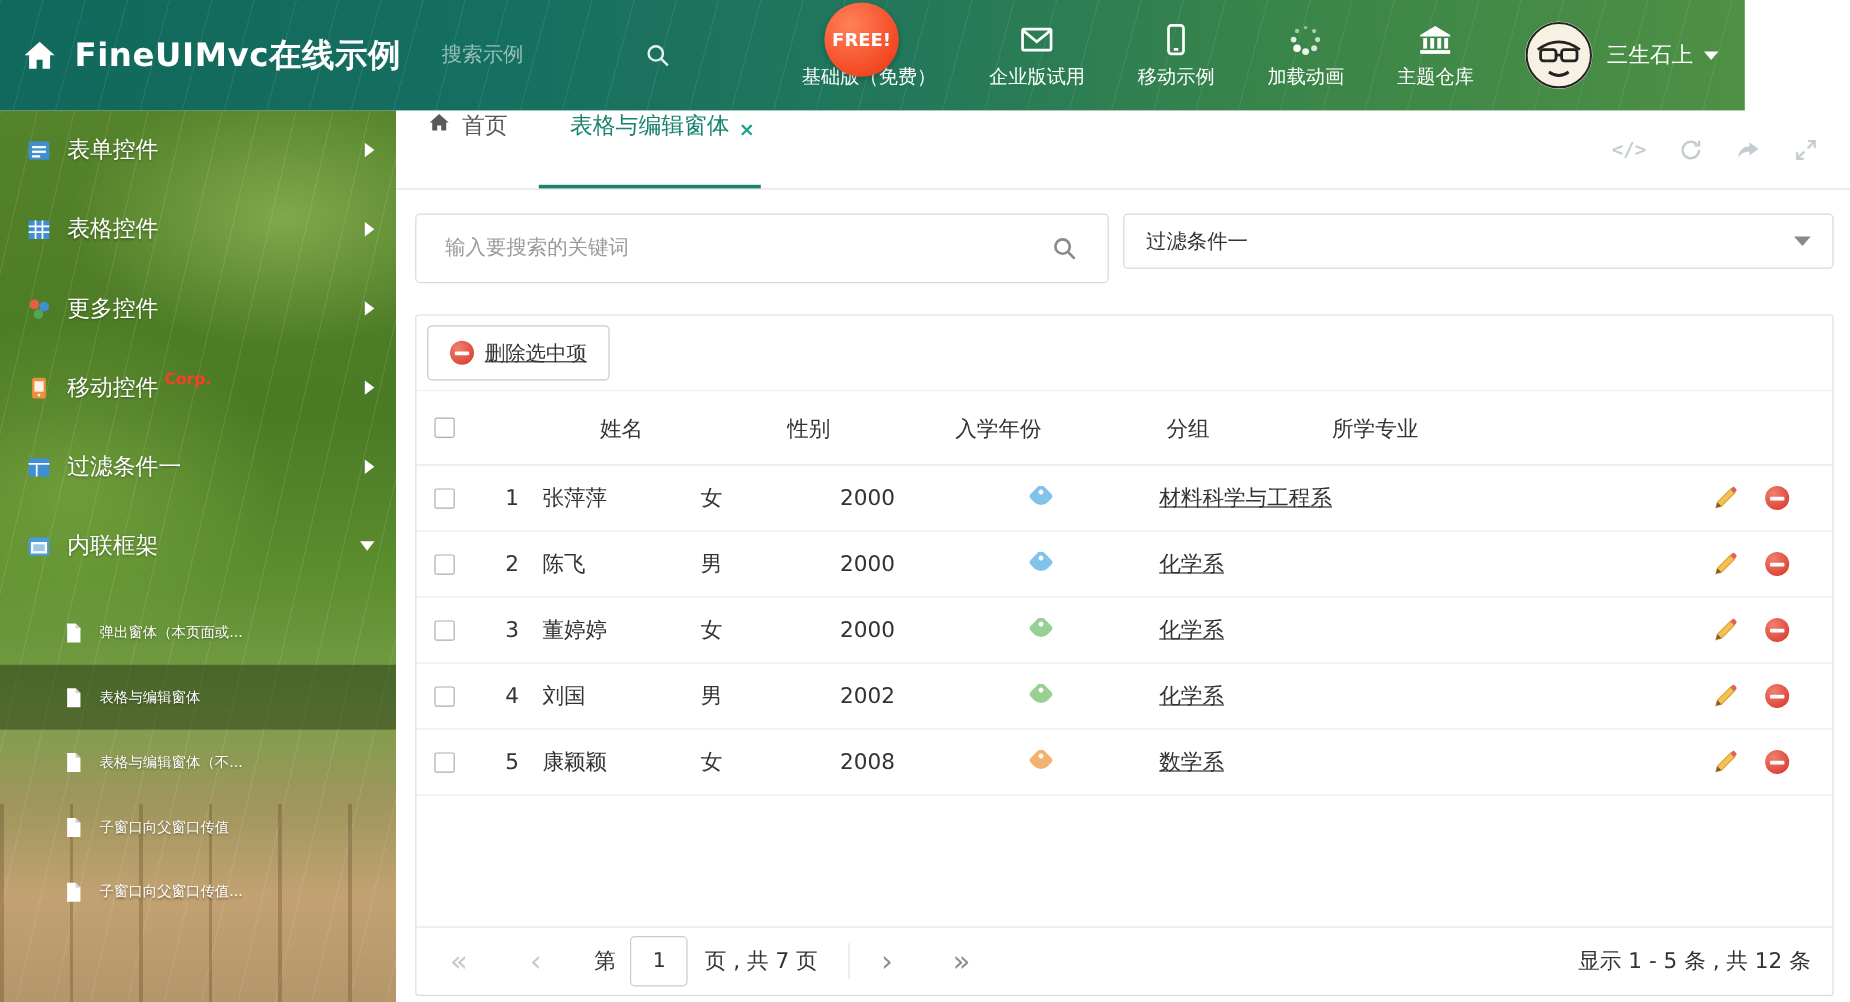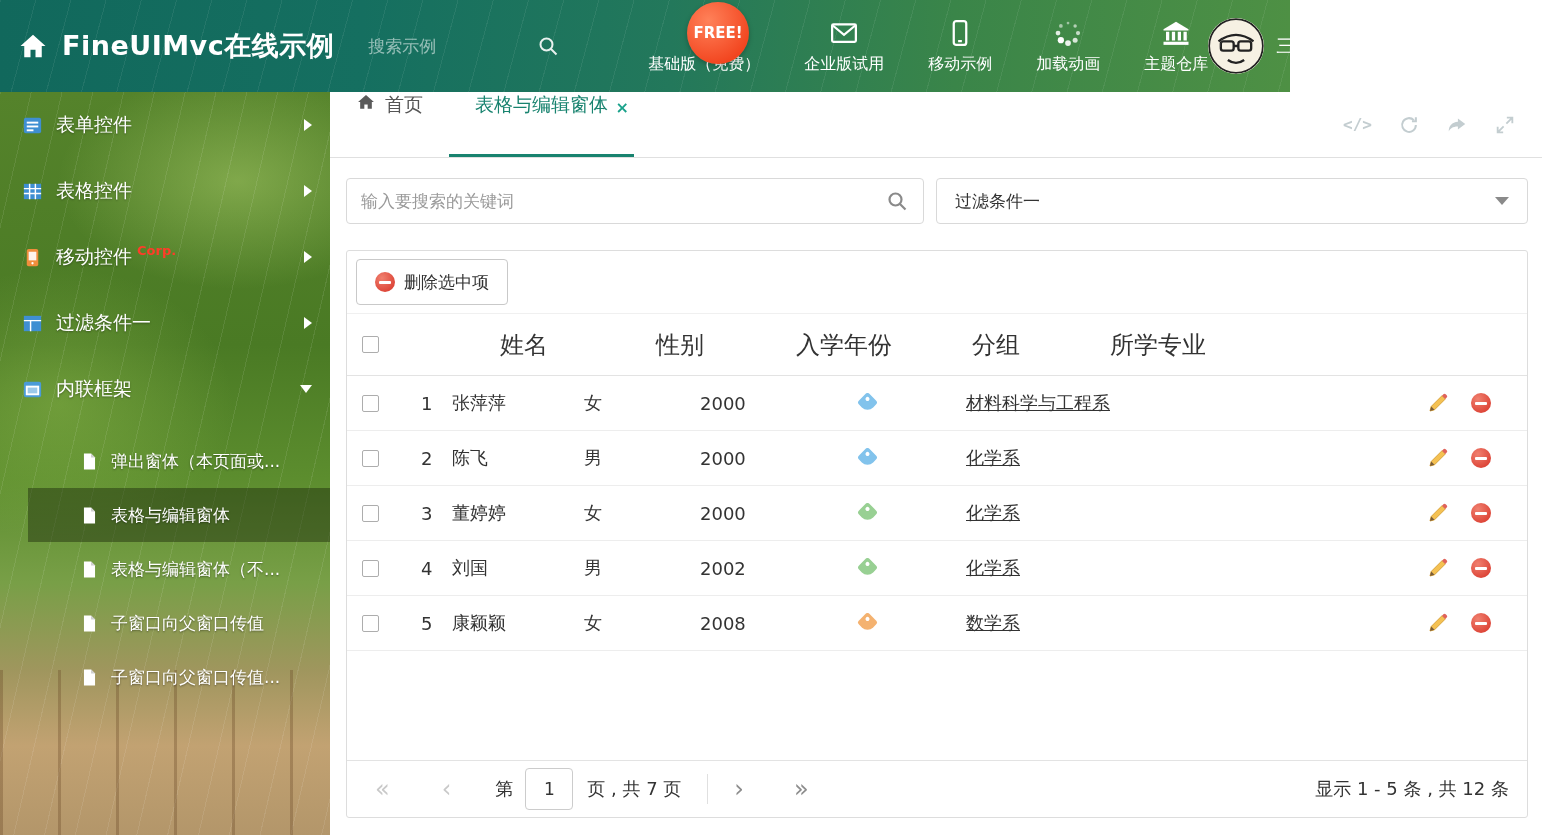--- a/index.html
+++ b/index.html
@@ -1,20 +1,20 @@
 <!DOCTYPE html>
 <html><head>
 <meta charset="utf-8">
 <style>
   *{margin:0;padding:0;box-sizing:border-box;}
   html,body{width:1542px;height:835px;overflow:hidden;}
   body{font-family:"DejaVu Sans","Liberation Sans",sans-serif;background:#fff;color:#333;position:relative;}
 
   
-  .topbar{position:absolute;top:0;left:0;width:1290px;height:92px;
+  .topbar{position:absolute;top:0;left:0;width:1454px;height:92px;
     background:linear-gradient(90deg,#11685c 0%,#156f60 28%,#23785b 52%,#3a8549 74%,#4e9044 100%);
     display:flex;align-items:center;color:#fff;z-index:5;}
   .topbar::after{content:"";position:absolute;inset:0;pointer-events:none;
     background:repeating-linear-gradient(105deg,rgba(255,255,255,.07) 0 1px,transparent 1px 34px);}
   .home-ico{margin-left:18px;display:flex;}
   .brand{font-size:27px;font-weight:bold;margin-left:14px;letter-spacing:.5px;white-space:nowrap;}
   .hsearch{margin-left:34px;display:flex;align-items:center;width:212px;}
   .hsearch input{background:transparent;border:none;outline:none;color:rgba(255,255,255,.9);font-size:17px;width:140px;font-family:inherit;}
   .hsearch input::placeholder{color:rgba(255,255,255,.55);}
   .hsearch .mag{margin-left:28px;display:flex;}
@@ -41,54 +41,54 @@
     background:repeating-linear-gradient(103deg,rgba(255,255,255,.09) 0 1px,transparent 1px 30px);}
   .wood{position:absolute;left:0;right:0;bottom:0;height:165px;pointer-events:none;
     background:repeating-linear-gradient(90deg,rgba(96,62,30,.30) 0 3px,transparent 3px 58px);}
   .nav-item{position:relative;display:flex;align-items:center;height:66px;padding:0 18px 0 20px;
     color:#fff;font-size:19px;cursor:pointer;text-shadow:0 1px 2px rgba(0,0,0,.35);z-index:2;}
   .nav-item .nico{width:24px;height:24px;margin-right:12px;display:flex;align-items:center;justify-content:center;}
   .corp{color:#ff3c28;font-size:13px;margin-left:5px;position:relative;top:-7px;text-shadow:none;font-weight:bold;}
   .tri-right{width:0;height:0;border-top:6px solid transparent;border-bottom:6px solid transparent;border-left:8px solid #fff;margin-left:auto;}
   .tri-down{width:0;height:0;border-left:6px solid transparent;border-right:6px solid transparent;border-top:8px solid #fff;margin-left:auto;}
   .submenu{position:relative;z-index:2;padding-top:12px;}
-  .sub-item{display:flex;align-items:center;height:54px;padding-left:52px;color:#fff;font-size:17px;cursor:pointer;text-shadow:0 1px 2px rgba(0,0,0,.4);margin-left:28px;}
+  .sub-item{display:flex;align-items:center;height:54px;padding-left:52px;color:#fff;font-size:12px;cursor:pointer;text-shadow:0 1px 2px rgba(0,0,0,.4);}
   .sub-item .fico{margin-right:12px;display:flex;}
   .sub-item.selected{background:rgba(26,40,12,.45);}
 
   
   .main{position:absolute;left:330px;top:92px;width:1212px;height:743px;background:#fff;}
   .tabbar{height:66px;border-bottom:1px solid #e0e0e0;display:flex;align-items:stretch;}
   .tab{display:flex;align-items:flex-start;gap:9px;padding:0 26px;font-size:19px;color:#555;cursor:pointer;position:relative;}
   .tab.active{color:#18836f;border-bottom:3px solid #18836f;}
   .tab-close{position:absolute;top:8px;right:5px;color:#1aa28b;font-size:16px;font-weight:bold;line-height:1;cursor:pointer;}
   .tab-tools{margin-left:auto;display:flex;align-items:center;gap:26px;padding-right:26px;color:#c3cdd0;}
   .tool{display:flex;align-items:center;cursor:pointer;}
   .code-glyph{font-family:"DejaVu Sans Mono","Liberation Mono",monospace;font-size:16px;font-weight:bold;color:#c3cdd0;}
 
   .content{padding:20px 14px 0 16px;}
   .filter-row{display:flex;gap:12px;}
-  .search-box{flex:0 0 578px;height:46px;border:1px solid #d9d9d9;border-radius:4px;display:flex;align-items:center;padding:0 14px;background:#fff;}
+  .search-box{flex:0 0 578px;height:58px;border:1px solid #d9d9d9;border-radius:4px;display:flex;align-items:center;padding:0 24px;background:#fff;}
   .search-box input{flex:1;border:none;outline:none;font-size:17px;color:#555;font-family:inherit;}
   .search-box input::placeholder{color:#9a9a9a;}
   .filter-select{flex:1;height:46px;border:1px solid #d9d9d9;border-radius:4px;display:flex;align-items:center;padding:0 18px;font-size:17px;color:#333;cursor:pointer;background:#fff;}
   .caret-gray{width:0;height:0;border-left:7px solid transparent;border-right:7px solid transparent;border-top:8px solid #8a8a8a;margin-left:auto;}
 
   .panel{margin-top:26px;border:1px solid #ddd;border-radius:3px;height:568px;display:flex;flex-direction:column;background:#fff;}
-  .toolbar{display:flex;align-items:center;padding:8px 9px;border-bottom:1px solid #f0f0f0;}
+  .toolbar{display:flex;align-items:center;padding:8px 9px;border-bottom:1px solid #f0f0f0;text-decoration:underline;}
   .btn{display:inline-flex;align-items:center;gap:9px;height:46px;padding:0 18px;border:1px solid #c9c9c9;border-radius:4px;background:#fff;font-size:17px;color:#333;cursor:pointer;font-family:inherit;}
   .btn-add{margin-left:auto;}
   .icon-circle{width:20px;height:20px;border-radius:50%;position:relative;display:inline-block;flex:0 0 20px;}
   .icon-circle.red{background:radial-gradient(circle at 35% 30%,#f0806f,#dd4538 75%);}
   .icon-circle.green{background:radial-gradient(circle at 35% 30%,#83cc74,#3f9f3b 75%);}
   .icon-circle::before{content:"";position:absolute;left:4px;top:8.5px;width:12px;height:3px;background:#fff;border-radius:1px;}
   .icon-circle.green::after{content:"";position:absolute;left:8.5px;top:4px;width:3px;height:12px;background:#fff;border-radius:1px;}
 
   .grid-header,.grid-row{display:grid;grid-template-columns:52px 44px 132px 116px 152px 114px 1fr 112px;align-items:center;}
-  .grid-header{height:62px;border-bottom:1px solid #e3e3e3;font-size:24px;color:#333;gap:24px;}
+  .grid-header{height:62px;border-bottom:1px solid #e3e3e3;font-size:18px;color:#333;gap:24px;}
   .grid-row{height:55px;border-bottom:1px solid #ededed;font-size:18px;color:#333;}
   .cell{padding-left:9px;white-space:nowrap;overflow:hidden;}
   .cell.idx{padding-left:22px;}
   .cb{width:17px;height:17px;border:1px solid #adadad;border-radius:2px;background:#fff;margin-left:15px;cursor:pointer;}
   .tag{width:15px;height:15px;border-radius:3px 3px 3px 8px;transform:rotate(-45deg);display:inline-block;position:relative;margin-left:8px;}
   .tag::after{content:"";position:absolute;right:3px;top:3px;width:4px;height:4px;border-radius:50%;background:#fff;}
   .link{color:#333;text-decoration:underline;cursor:pointer;}
   .actions{display:flex;align-items:center;justify-content:flex-end;gap:22px;padding-right:36px;}
   .act{display:flex;cursor:pointer;}
   .grid-spacer{flex:1;}
@@ -228,20 +228,31 @@
       <span class="nico">
         <svg viewBox="0 0 24 24" width="23" height="23">
             <rect x="3" y="4" width="18" height="16" fill="#3f8fd2"></rect>
             <path d="M3 9h18M3 14h18M9 4v16M15 4v16" stroke="#fff" stroke-width="1.5"></path>
           </svg>
       </span>
       <span>表格控件</span>
       <span class="tri-right"></span>
     </div>
 
+    <div class="nav-item">
+      <span class="nico">
+        <svg viewBox="0 0 24 24" width="23" height="23">
+            <circle cx="8" cy="8" r="4.2" fill="#e2604a"></circle>
+            <circle cx="16.5" cy="10" r="4.2" fill="#3f8fd2"></circle>
+            <circle cx="11.5" cy="16.5" r="4.2" fill="#53a653"></circle>
+          </svg>
+      </span>
+      <span>更多控件</span>
+      <span class="tri-right"></span>
+    </div>
 
     <div class="nav-item">
       <span class="nico">
         <svg viewBox="0 0 24 24" width="23" height="23">
             <rect x="6" y="3" width="12" height="18" rx="2" fill="#ef8e3c"></rect>
             <rect x="8" y="6" width="8" height="9" fill="#fff" opacity=".9"></rect>
             <circle cx="12" cy="18" r="1.2" fill="#fff"></circle>
           </svg>
       </span>
       <span>移动控件</span>

